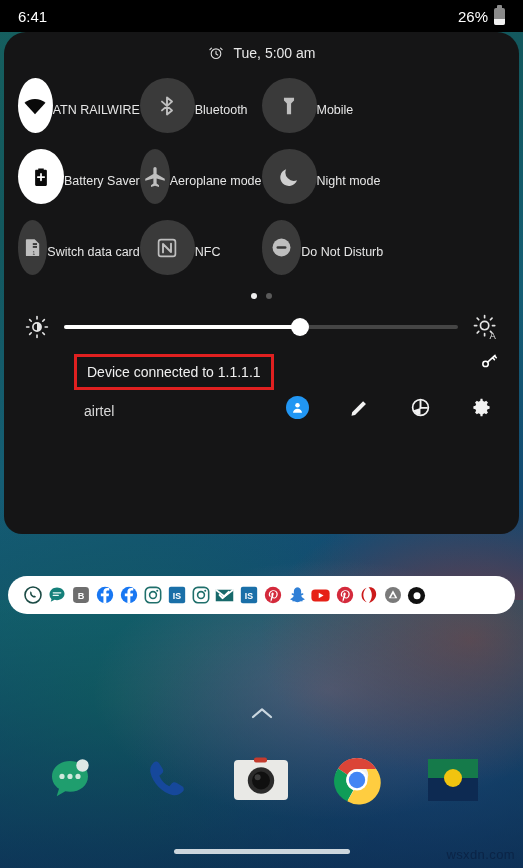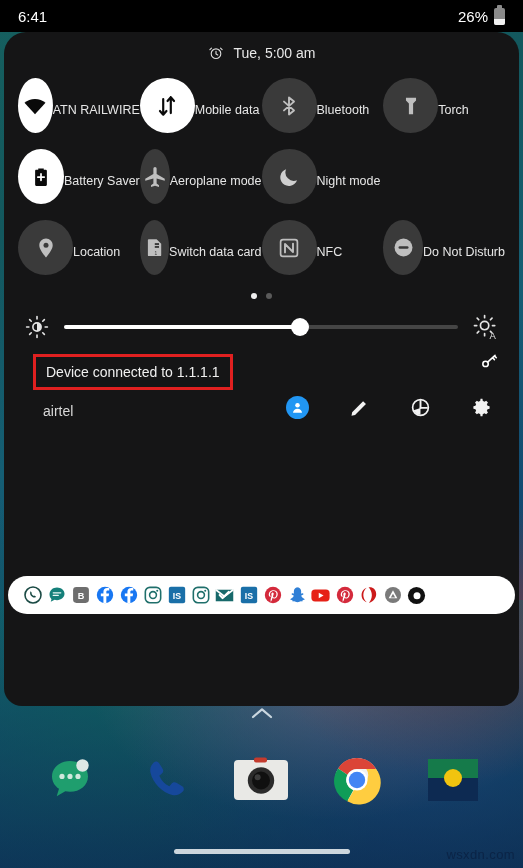--- a/index.html
+++ b/index.html
@@ -45,21 +45,21 @@
     display:flex; align-items:flex-end;
   }
   .battery::before {
     content:""; position:absolute; top:-3px; left:3px;
     width:5px; height:3px; background:#8a8a8a; border-radius:1px 1px 0 0;
   }
   .battery-fill { width:100%; height:30%; background:#f1f1f1; border-radius:0 0 2px 2px; }
 
   
   .qs-panel {
-    position:absolute; left:4px; top:32px; width:515px; height:674px;
+    position:absolute; left:4px; top:32px; width:515px; height:502px;
     background:#151516; border-radius:22px 22px 18px 18px; z-index:5;
   }
   .qs-clockrow {
     display:flex; align-items:center; justify-content:center;
     gap:10px; height:42px; color:#e8e8e8; font-size:14px;
   }
   .alarm-icon { display:block; }
 
   
   .tile-grid { padding:4px 14px 0; }
@@ -89,21 +89,21 @@
   .slider-track {
     position:relative; flex:1; height:4px; border-radius:2px; background:#454545;
   }
   .slider-fill { position:absolute; left:0; top:0; height:4px; border-radius:2px; background:#ffffff; }
   .slider-thumb {
     position:absolute; top:-7px; width:18px; height:18px; border-radius:50%;
     background:#ffffff; transform:translateX(-9px);
   }
 
   
-  .qs-footer { padding:14px 22px 0; position:relative; }
+  .qs-footer { padding:14px 22px 0; position:relative;margin-left:41px; }
   .vpn-key { position:absolute; right:20px; top:12px; }
   .device-line {
     display:inline-block;
     font-size:14px; color:#f0f0f0;
     padding:7px 10px; margin-left:7px;
     border:3px solid #e02020;
   }
   .carrier-row {
     display:flex; align-items:flex-end; justify-content:space-between;
     padding:6px 3px 0 17px;
@@ -175,43 +175,34 @@
       <div class="tile-row">
         <div class="tile">
           <div class="tile-circle on">
             <svg width="28" height="28" viewBox="0 0 24 24">
               <path d="M3 9.2C5.4 7.1 8.6 5.9 12 5.9s6.6 1.2 9 3.3L12 19 3 9.2z" fill="#0a0a0a"></path>
             </svg>
           </div>
           <div class="tile-label">ATN RAILWIRE</div>
         </div>
         <div class="tile">
-          <div class="tile-circle on">
-            <svg width="26" height="26" viewBox="0 0 24 24">
-              <path d="M8.5 20V5.5M8.5 20l-3-3.4M8.5 20l3-3.4" stroke="#0a0a0a" stroke-width="2" fill="none" stroke-linecap="round" stroke-linejoin="round"></path>
-              <path d="M15.5 4v14.5M15.5 4l3 3.4M15.5 4l-3 3.4" stroke="#0a0a0a" stroke-width="2" fill="none" stroke-linecap="round" stroke-linejoin="round"></path>
-            </svg>
-          </div>
-          <div class="tile-label">Mobile data</div>
-        </div>
-        <div class="tile">
           <div class="tile-circle">
             <svg width="24" height="24" viewBox="0 0 24 24">
               <path d="M7 7.6 17 16.4 12 20.5V3.5l5 4.1L7 16.4" stroke="#bfbfbf" stroke-width="1.9" fill="none" stroke-linejoin="round" stroke-linecap="round"></path>
             </svg>
           </div>
           <div class="tile-label">Bluetooth</div>
         </div>
         <div class="tile">
           <div class="tile-circle">
             <svg width="22" height="22" viewBox="0 0 24 24">
               <path d="M6.5 3h11v3l-3.2 3.2V21H9.7V9.2L6.5 6V3z" fill="#bfbfbf"></path>
             </svg>
           </div>
-          <div class="tile-label">Torch</div>
+          <div class="tile-label">Mobile</div>
         </div>
       </div>
 
       <div class="tile-row">
         <div class="tile">
           <div class="tile-circle on">
             <svg width="22" height="22" viewBox="0 0 24 24">
               <path d="M9 2.6h6v1.6h2.2A1.2 1.2 0 0 1 18.4 5.4v15.1c0 .7-.5 1.2-1.2 1.2H6.8c-.7 0-1.2-.5-1.2-1.2V5.4c0-.7.5-1.2 1.2-1.2H9V2.6z" fill="#0a0a0a"></path>
               <path d="M12 8.6v7M8.5 12.1h7" stroke="#ffffff" stroke-width="1.9" stroke-linecap="round"></path>
             </svg>
@@ -230,29 +221,20 @@
           <div class="tile-circle">
             <svg width="24" height="24" viewBox="0 0 24 24">
               <path d="M20 15.2A8.4 8.4 0 0 1 9.1 4.2 8.6 8.6 0 1 0 20 15.2z" fill="#cfcfcf"></path>
             </svg>
           </div>
           <div class="tile-label">Night mode</div>
         </div>
       </div>
 
       <div class="tile-row">
-        <div class="tile">
-          <div class="tile-circle">
-            <svg width="24" height="24" viewBox="0 0 24 24">
-              <path d="M12 2.6c-3.7 0-6.7 3-6.7 6.7 0 5 6.7 12.1 6.7 12.1s6.7-7.1 6.7-12.1c0-3.7-3-6.7-6.7-6.7z" fill="#bfbfbf"></path>
-              <circle cx="12" cy="9.3" r="2.5" fill="#3a3a3a"></circle>
-            </svg>
-          </div>
-          <div class="tile-label">Location</div>
-        </div>
         <div class="tile">
           <div class="tile-circle">
             <svg width="23" height="23" viewBox="0 0 24 24">
               <path d="M6 3.4h8.2L19 8.2V20a.9.9 0 0 1-.9.9H6a.9.9 0 0 1-.9-.9V4.3c0-.5.4-.9.9-.9z" fill="#bfbfbf"></path>
               <rect x="12.3" y="7.4" width="4.4" height="2" fill="#3a3a3a"></rect>
               <rect x="12.3" y="10.4" width="4.4" height="2" fill="#3a3a3a"></rect>
               <text x="12" y="20" font-size="5" fill="#3a3a3a" font-family="Liberation Sans, sans-serif">1</text>
             </svg>
           </div>
           <div class="tile-label">Switch data card</div>

